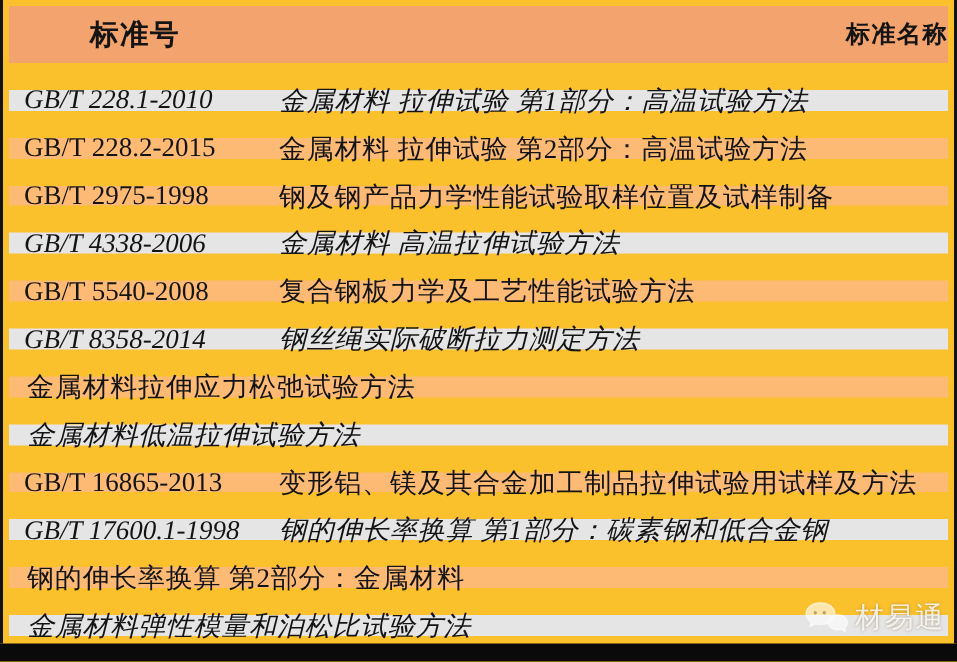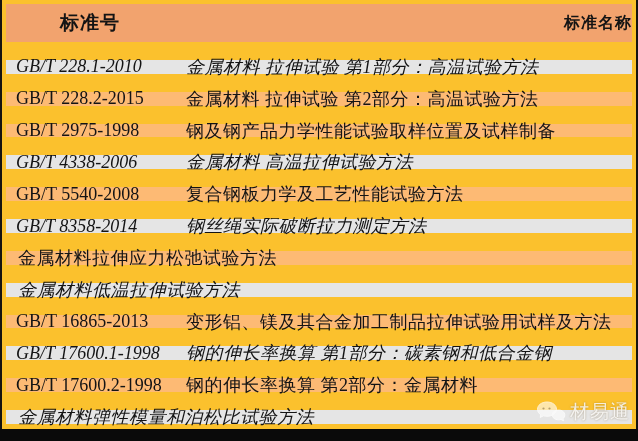--- a/index.html
+++ b/index.html
@@ -152,21 +152,20 @@
     <div class="col-code">GB/T 16865-2013</div>
     <div class="col-name">变形铝、镁及其合金加工制品拉伸试验用试样及方法</div>
   </div>
 
   <div class="row row-cream">
     <div class="col-code">GB/T 17600.1-1998</div>
     <div class="col-name">钢的伸长率换算 第1部分：碳素钢和低合金钢</div>
   </div>
 
   <div class="row row-white">
-    <div class="col-code">GB/T 17600.2-1998</div>
     <div class="col-name">钢的伸长率换算 第2部分：金属材料</div>
   </div>
 
   <div class="row row-cream">
     <div class="col-name">金属材料弹性模量和泊松比试验方法</div>
   </div>
 </div>
 </div>
 
 <div class="watermark">

